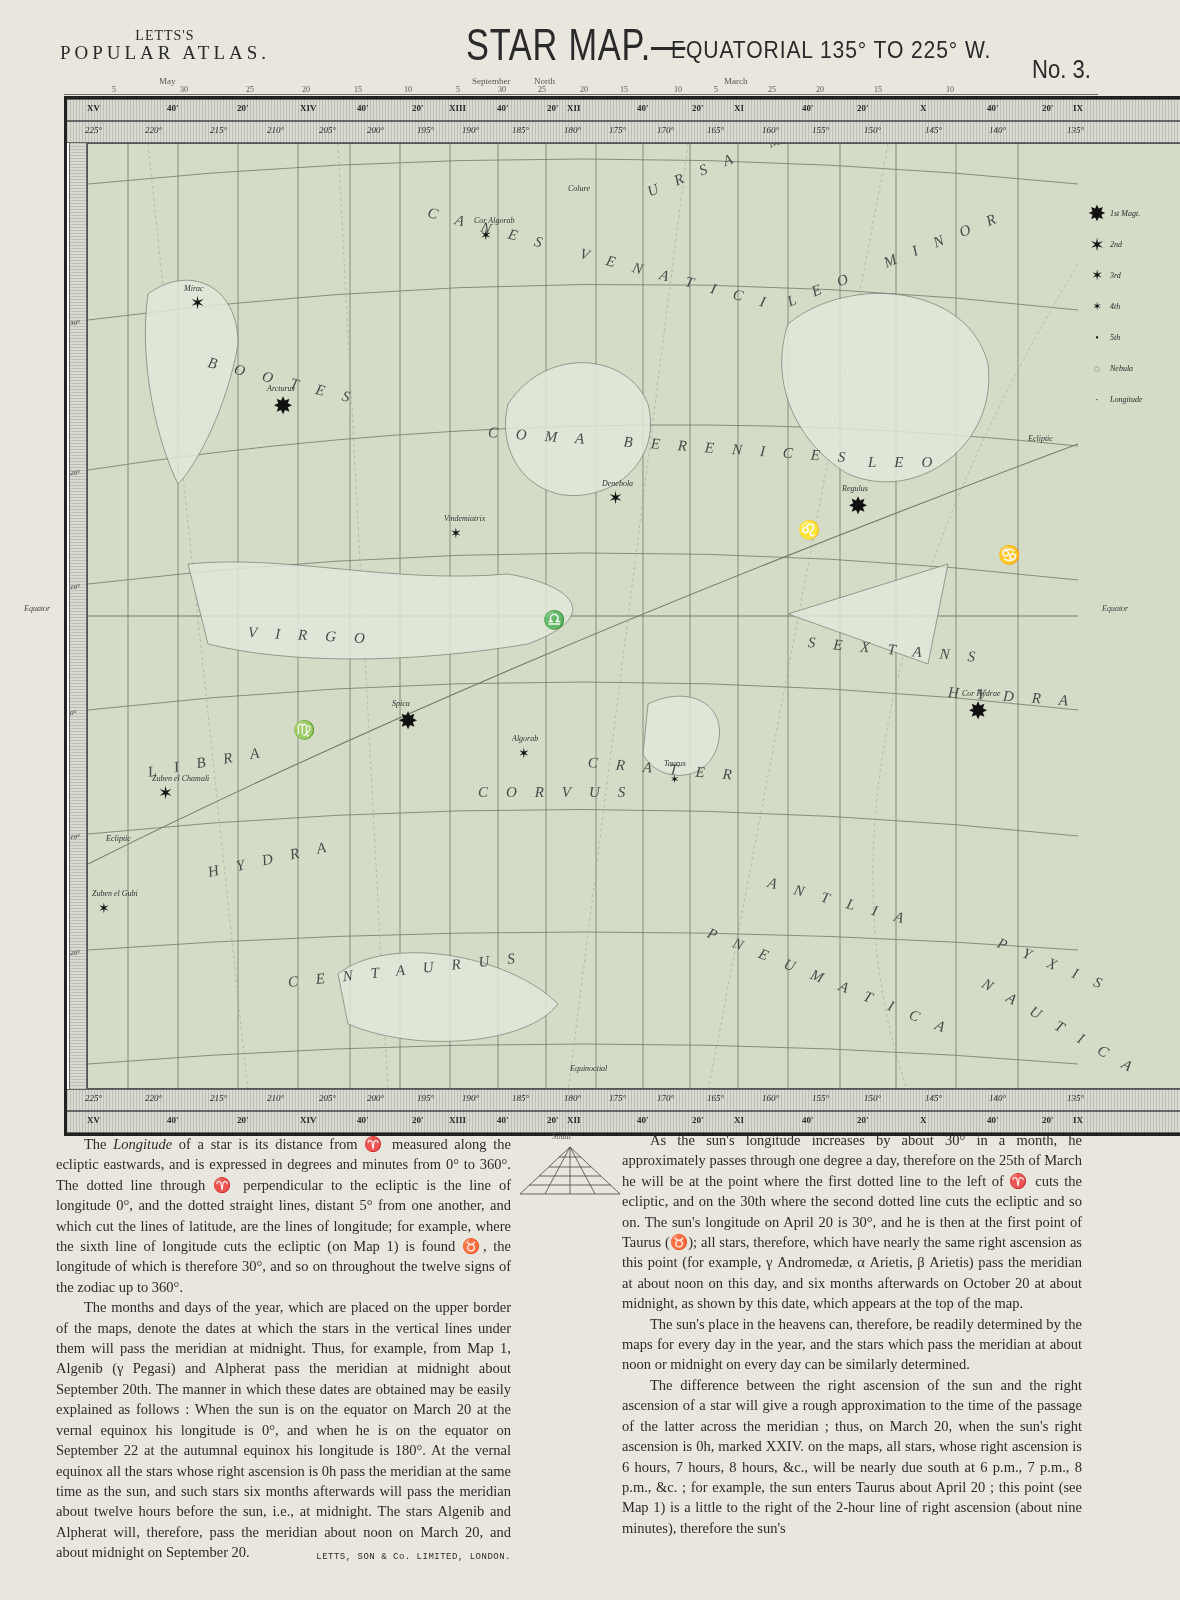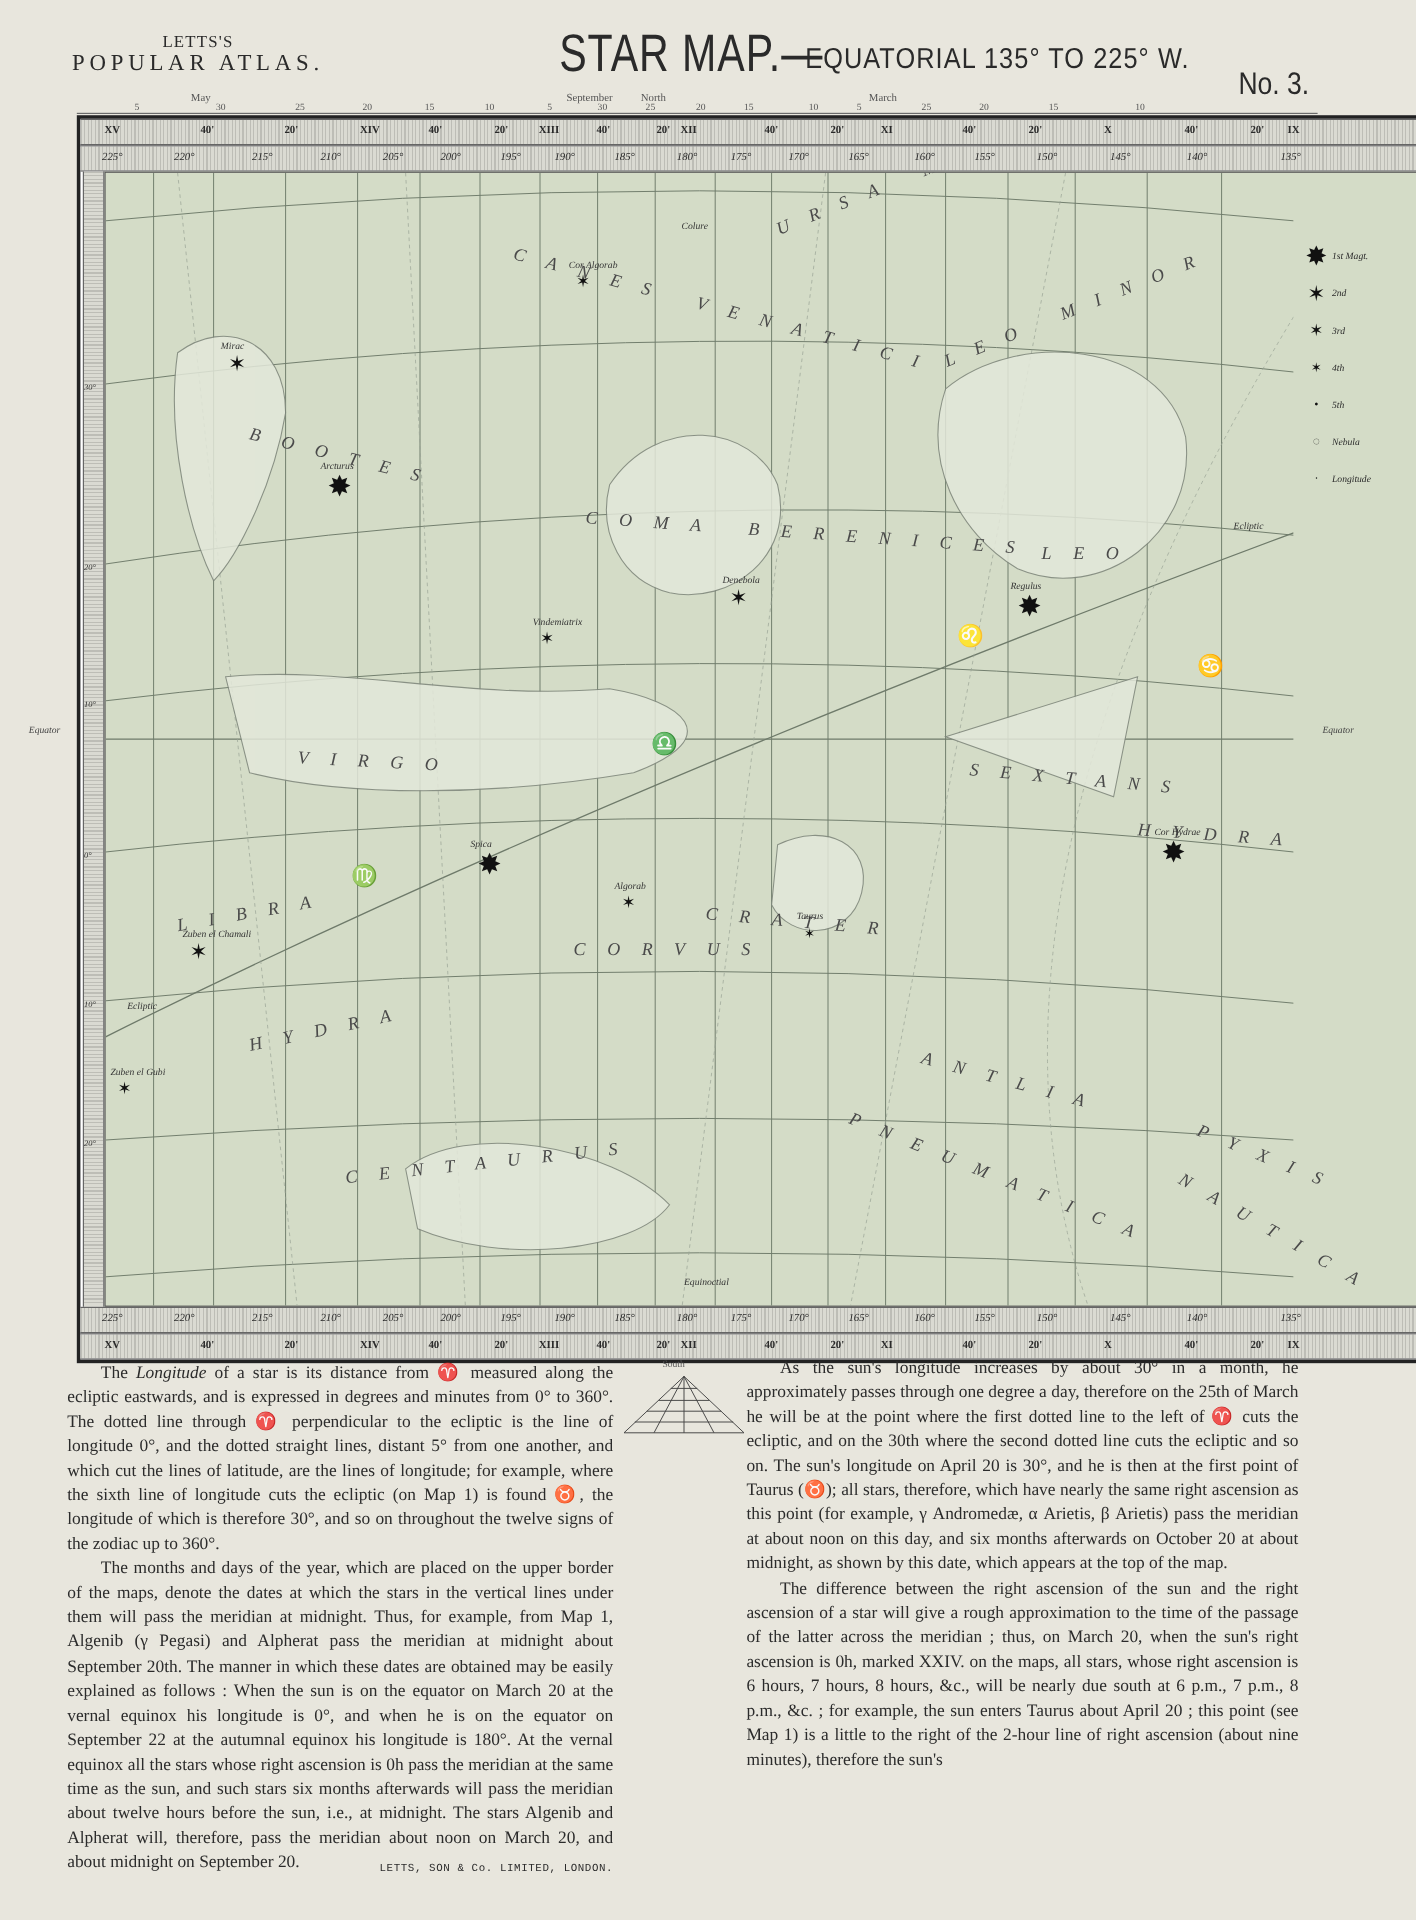--- a/index.html
+++ b/index.html
@@ -339,14 +339,15 @@
       <line x1="14" y1="43" x2="96" y2="43"></line>
   </g>
 </svg>
 
 <div class="abs col col-left">
   <p><span>The </span><i>Longitude</i><span> of a star is its distance from ♈ measured along the ecliptic eastwards, and is expressed in degrees and minutes from 0° to 360°.  The dotted line through ♈ perpendicular to the ecliptic is the line of longitude 0°, and the dotted straight lines, distant 5° from one another, and which cut the lines of latitude, are the lines of longitude; for example, where the sixth line of longitude cuts the ecliptic (on Map 1) is found ♉, the longitude of which is therefore 30°, and so on throughout the twelve signs of the zodiac up to 360°.</span></p>
   <p><span>The months and days of the year, which are placed on the upper border of the maps, denote the dates at which the stars in the vertical lines under them will pass the meridian at midnight.  Thus, for example, from Map 1, Algenib (γ Pegasi) and Alpherat pass the meridian at midnight about September 20th.  The manner in which these dates are obtained may be easily explained as follows :  When the sun is on the equator on March 20 at the vernal equinox his longitude is 0°, and when he is on the equator on September 22 at the autumnal equinox his longitude is 180°.  At the vernal equinox all the stars whose right ascension is 0h pass the meridian at the same time as the sun, and such stars six months afterwards will pass the meridian about twelve hours before the sun, i.e., at midnight.  The stars Algenib and Alpherat will, therefore, pass the meridian about noon on March 20, and about midnight on September 20.</span><span class="imprint">LETTS, SON &amp; Co. LIMITED, LONDON.</span></p>
 </div>
 <div class="abs col col-right">
   <p>As the sun's longitude increases by about 30° in a month, he approximately passes through one degree a day, therefore on the 25th of March he will be at the point where the first dotted line to the left of ♈ cuts the ecliptic, and on the 30th where the second dotted line cuts the ecliptic and so on.  The sun's longitude on April 20 is 30°, and he is then at the first point of Taurus (♉); all stars, therefore, which have nearly the same right ascension as this point (for example, γ Andromedæ, α Arietis, β Arietis) pass the meridian at about noon on this day, and six months afterwards on October 20 at about midnight, as shown by this date, which appears at the top of the map.</p>
+  <p>The sun's place in the heavens can, therefore, be readily determined by the maps for every day in the year, and the stars which pass the meridian at about noon or midnight on every day can be similarly determined.</p>
   <p>The difference between the right ascension of the sun and the right ascension of a star will give a rough approximation to the time of the passage of the latter across the meridian ; thus, on March 20, when the sun's right ascension is 0h, marked XXIV. on the maps, all stars, whose right ascension is 6 hours, 7 hours, 8 hours, &amp;c., will be nearly due south at 6 p.m., 7 p.m., 8 p.m., &amp;c. ; for example, the sun enters Taurus about April 20 ; this point (see Map 1) is a little to the right of the 2-hour line of right ascension (about nine minutes), therefore the sun's</p>
 </div>
 
 </body></html>

